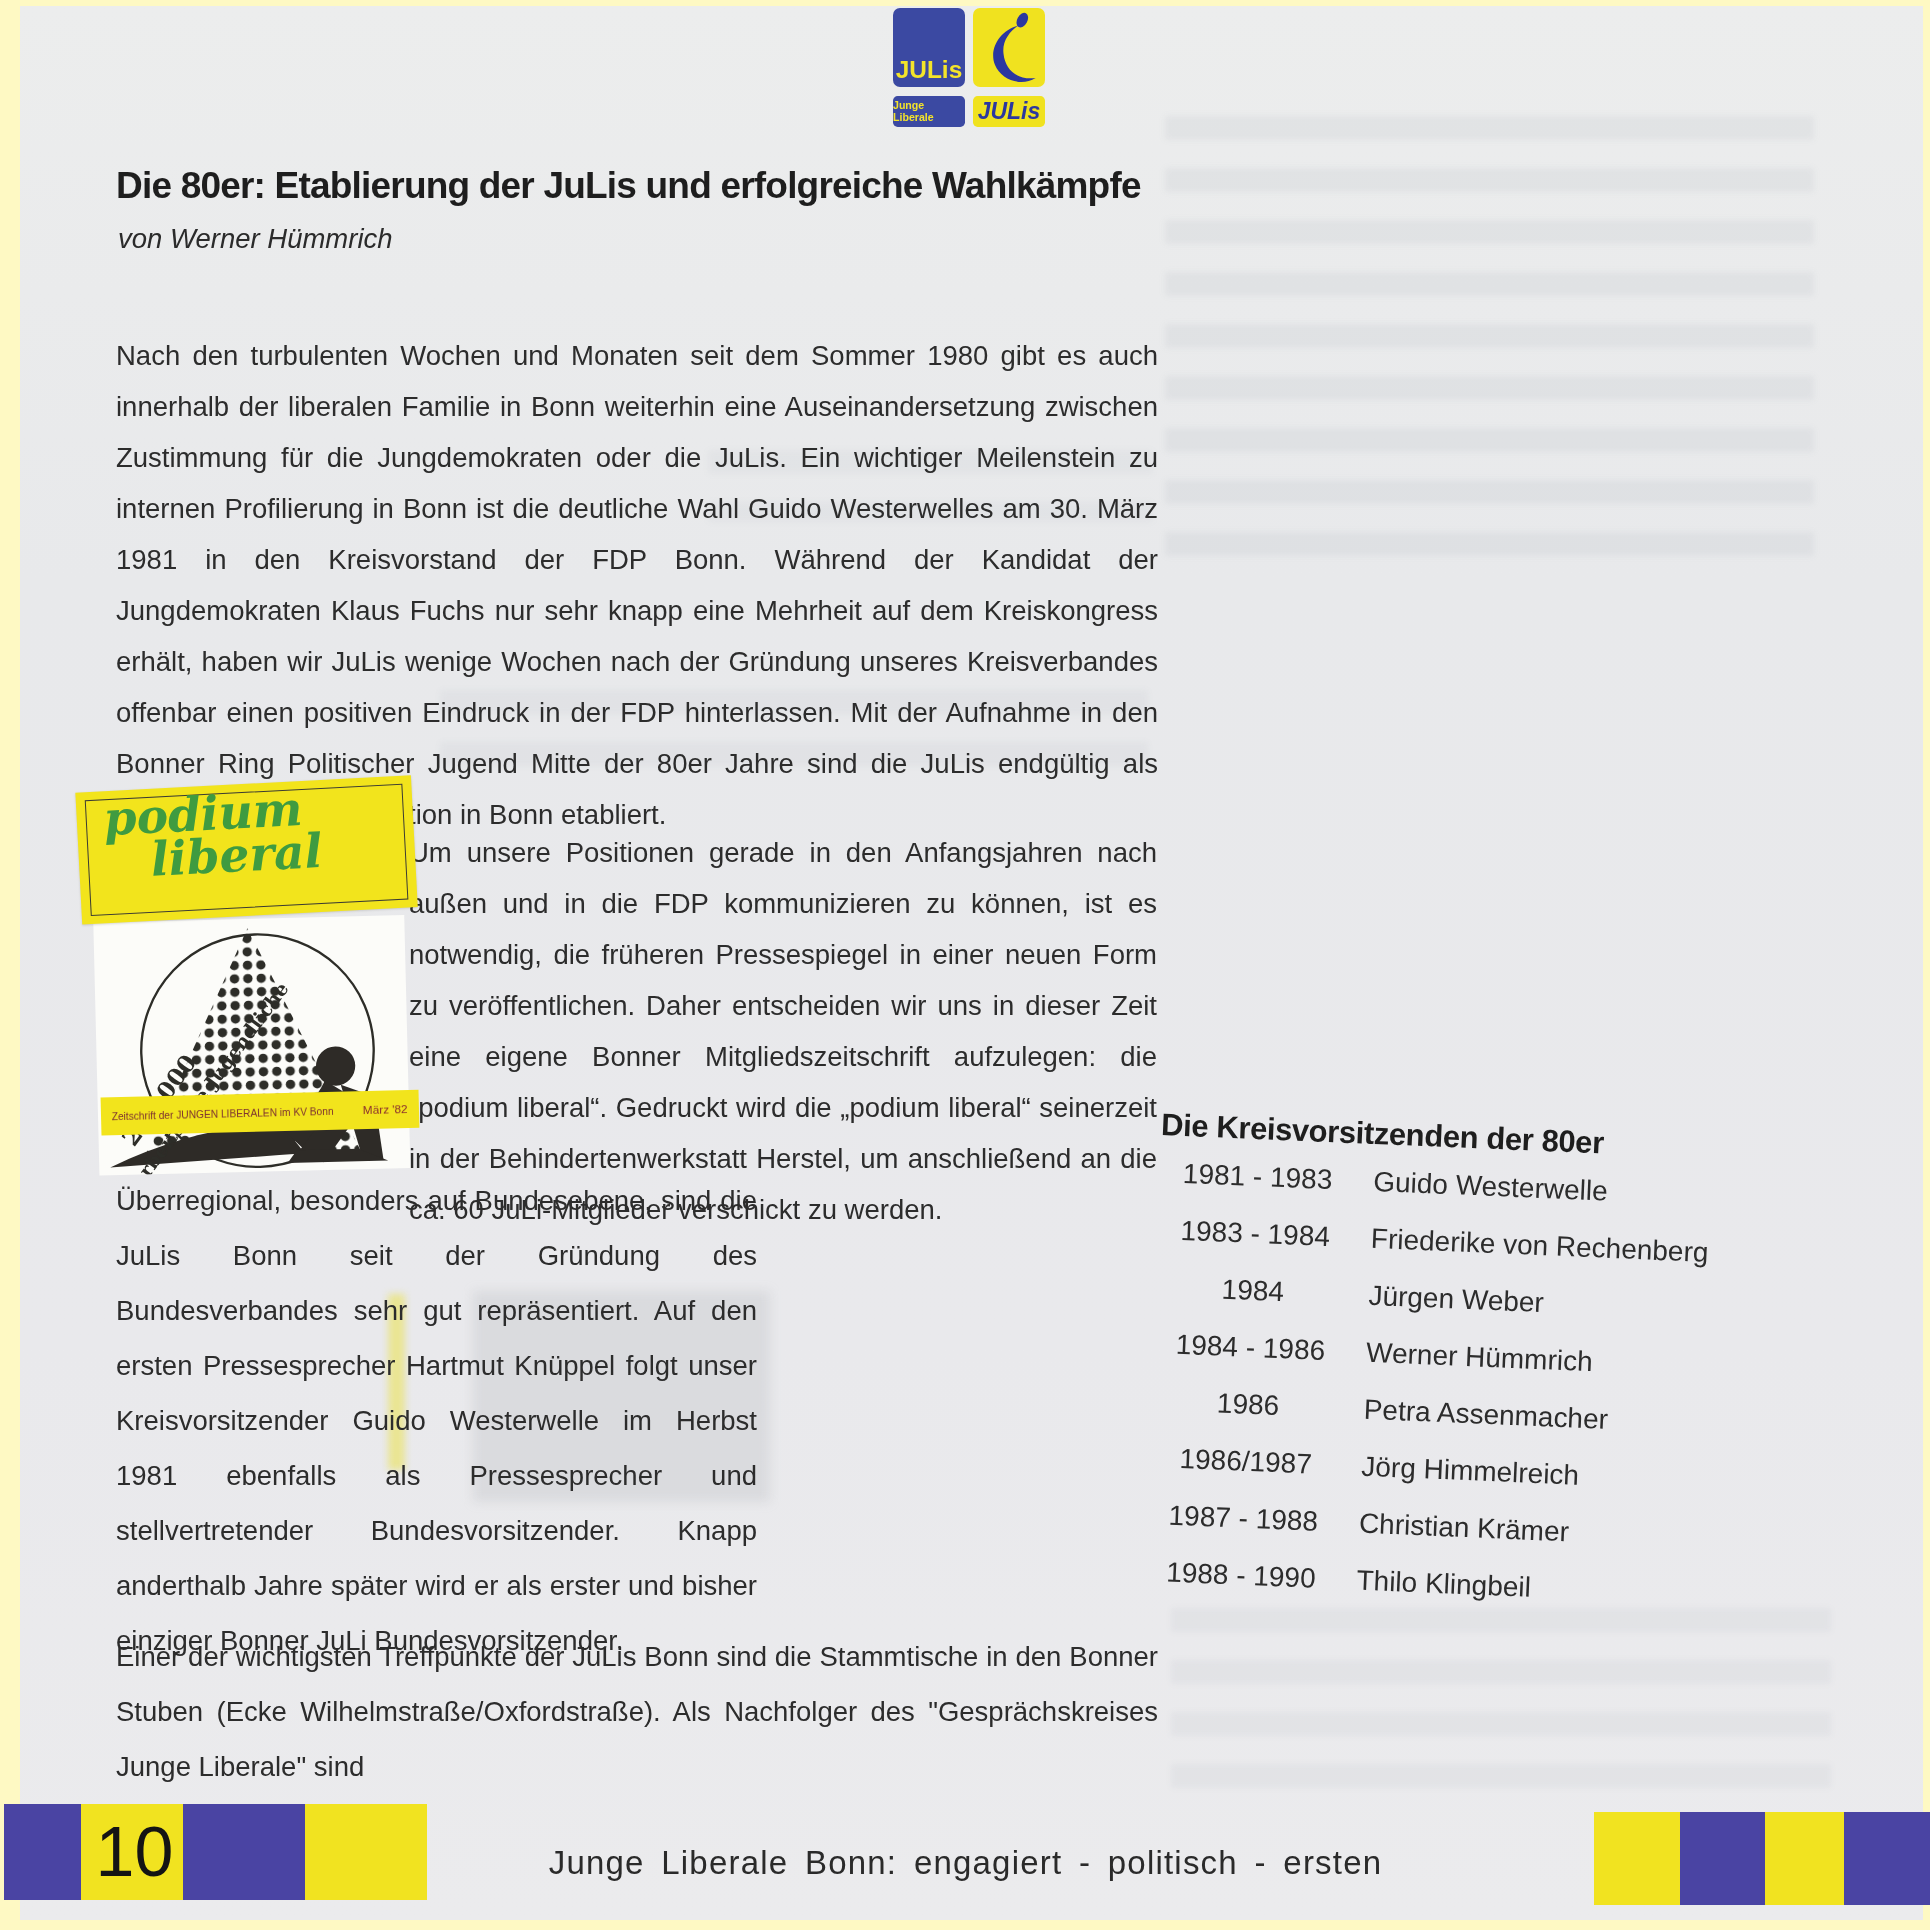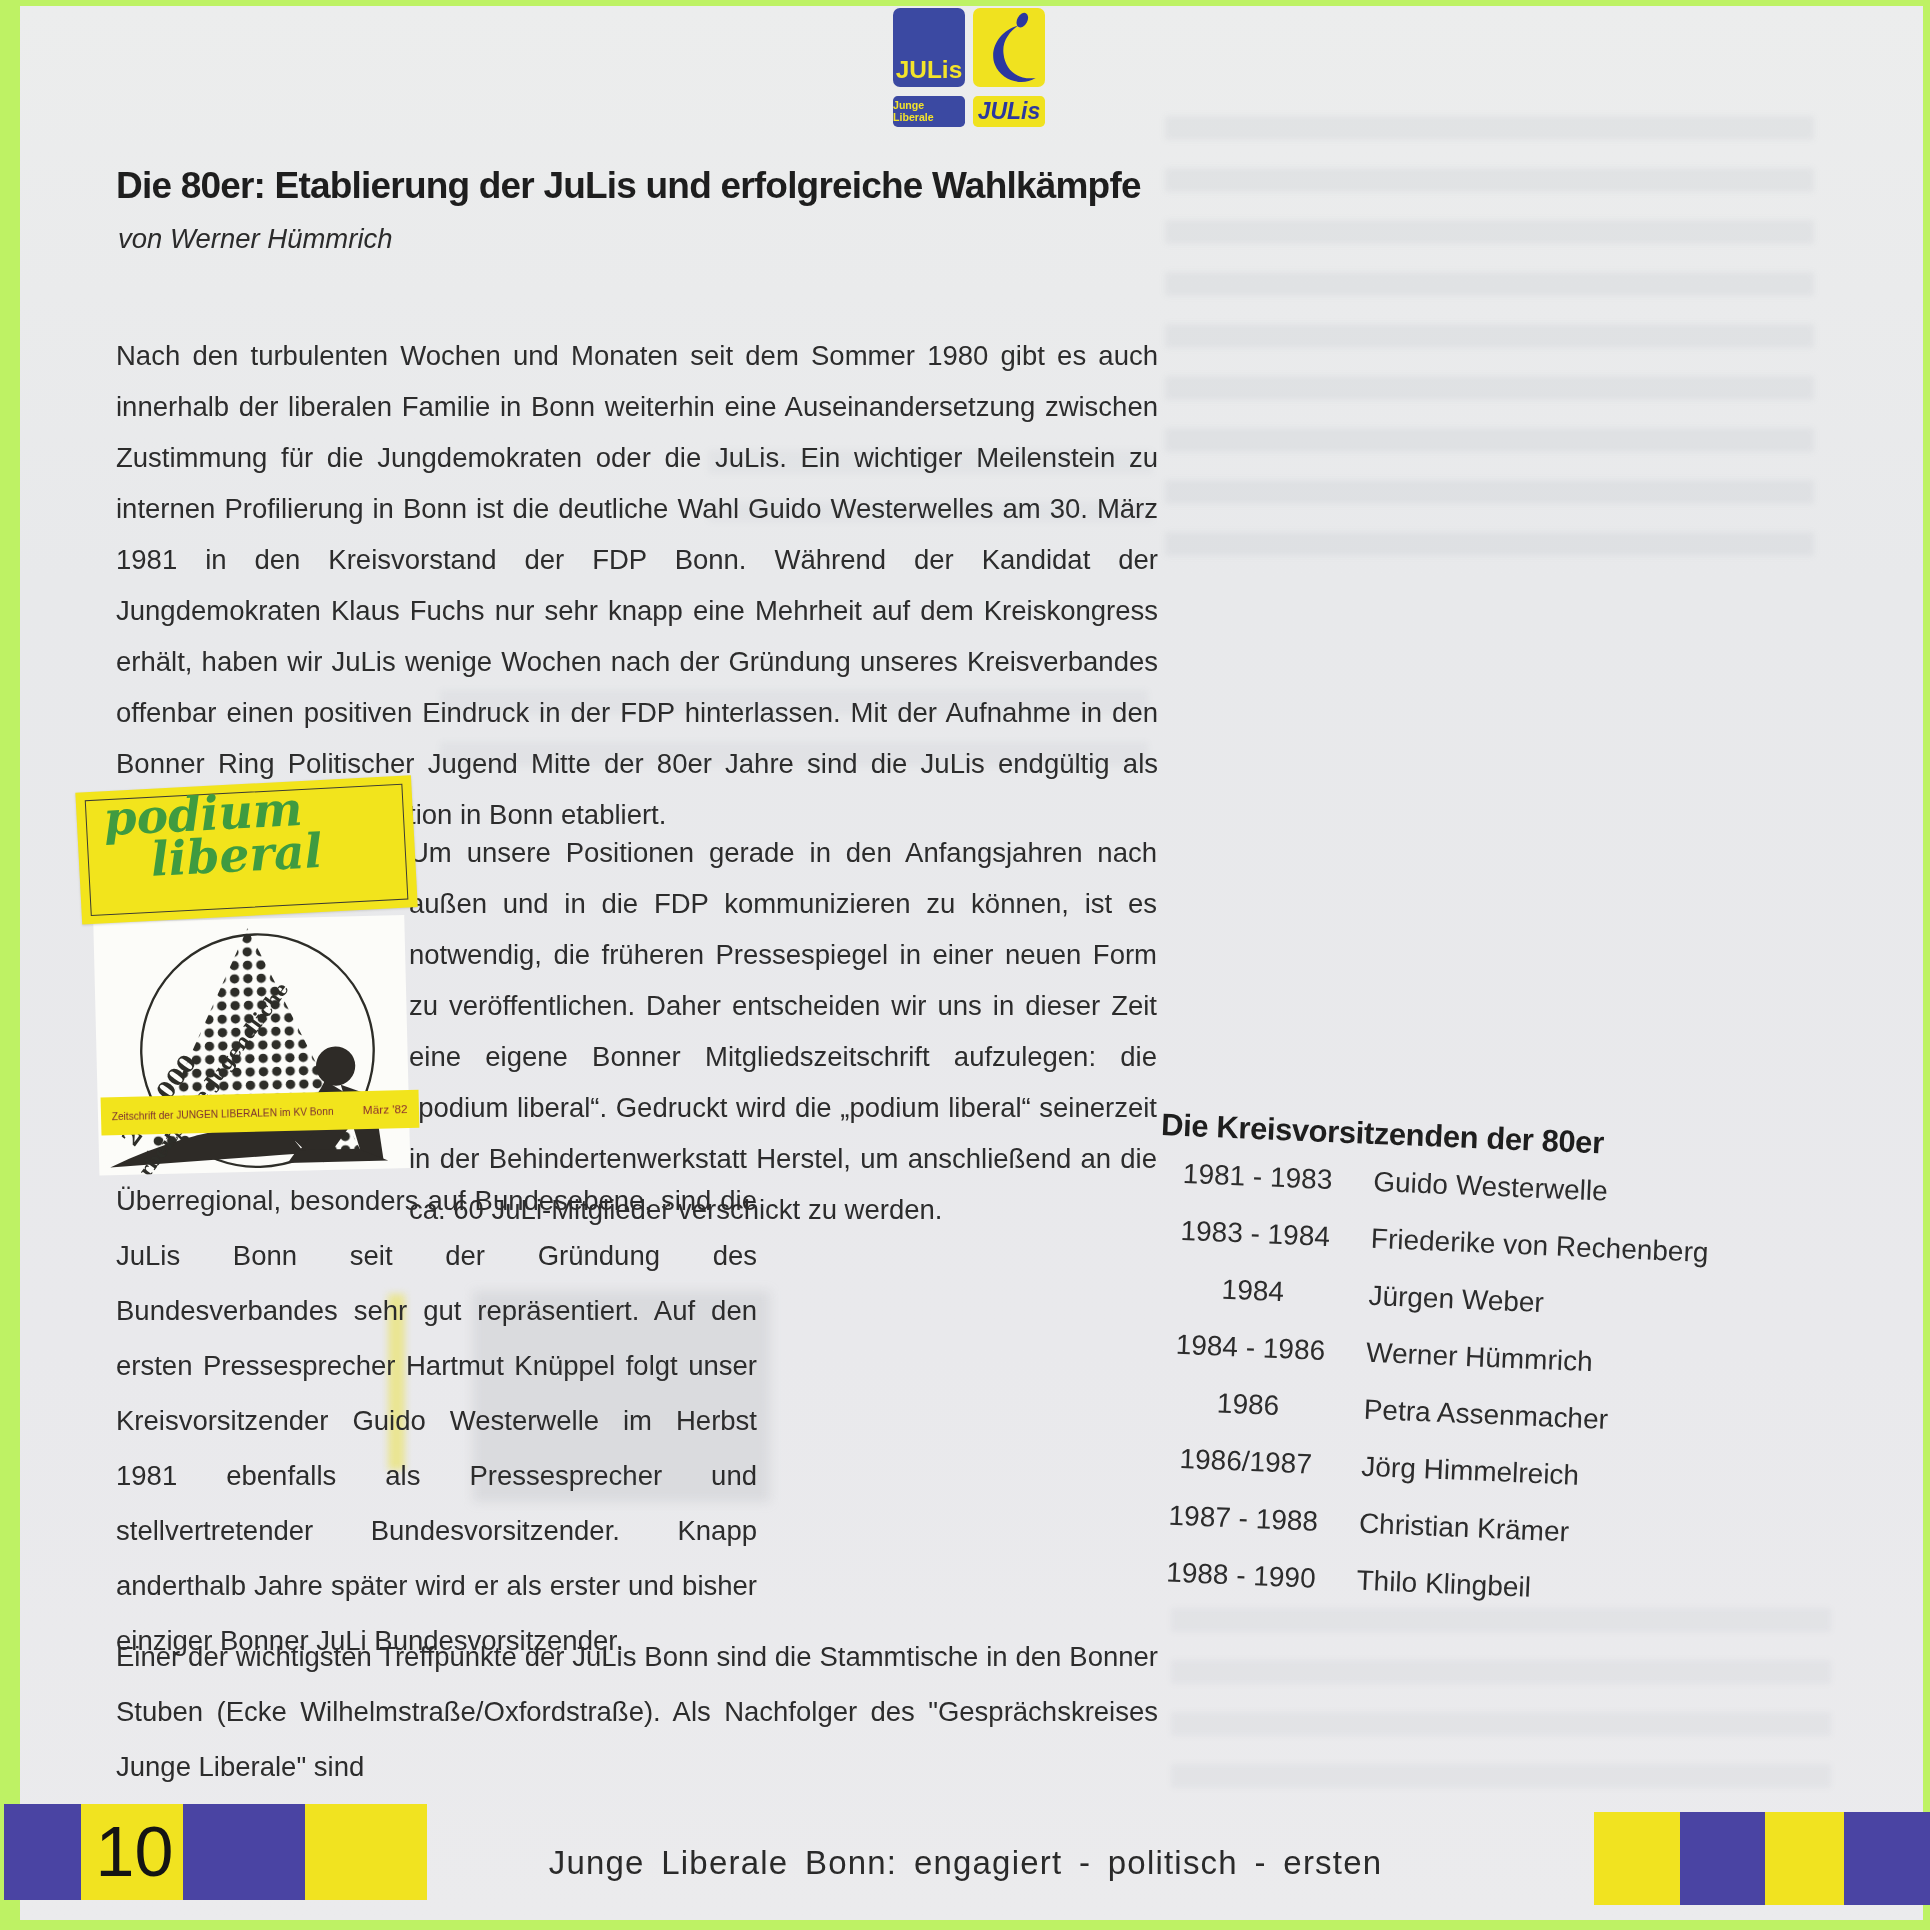--- a/index.html
+++ b/index.html
@@ -1,16 +1,16 @@
 <!DOCTYPE html>
 <html style="font-size:12.6px"><head>
 <meta charset="utf-8">
 <style>
   html,body{margin:0;padding:0;background:#f7f6f3;}
-  .page{position:relative;width:1931px;height:1931px;background:#bef264;overflow:hidden;
+  .page{position:relative;width:1931px;height:1931px;background:#fef9c3;overflow:hidden;
         font-family:"Liberation Sans", sans-serif;color:#2b2b2b;}
   .paper{position:absolute;left:20.4px;top:6.3px;right:7.9px;bottom:11px;
          background:linear-gradient(180deg,#eceded 0%,#e8e9eb 30%,#e9e9ec 70%,#ebebed 100%);}
   .abs{position:absolute;}
 
   
   .ghost-lines{background:repeating-linear-gradient(to bottom,
       rgba(120,130,145,0.16) 0px, rgba(120,130,145,0.16) 23.6px,
       rgba(120,130,145,0.0) 23.6px, rgba(120,130,145,0.0) 52px);
       filter:blur(3.1px);opacity:.55;}

